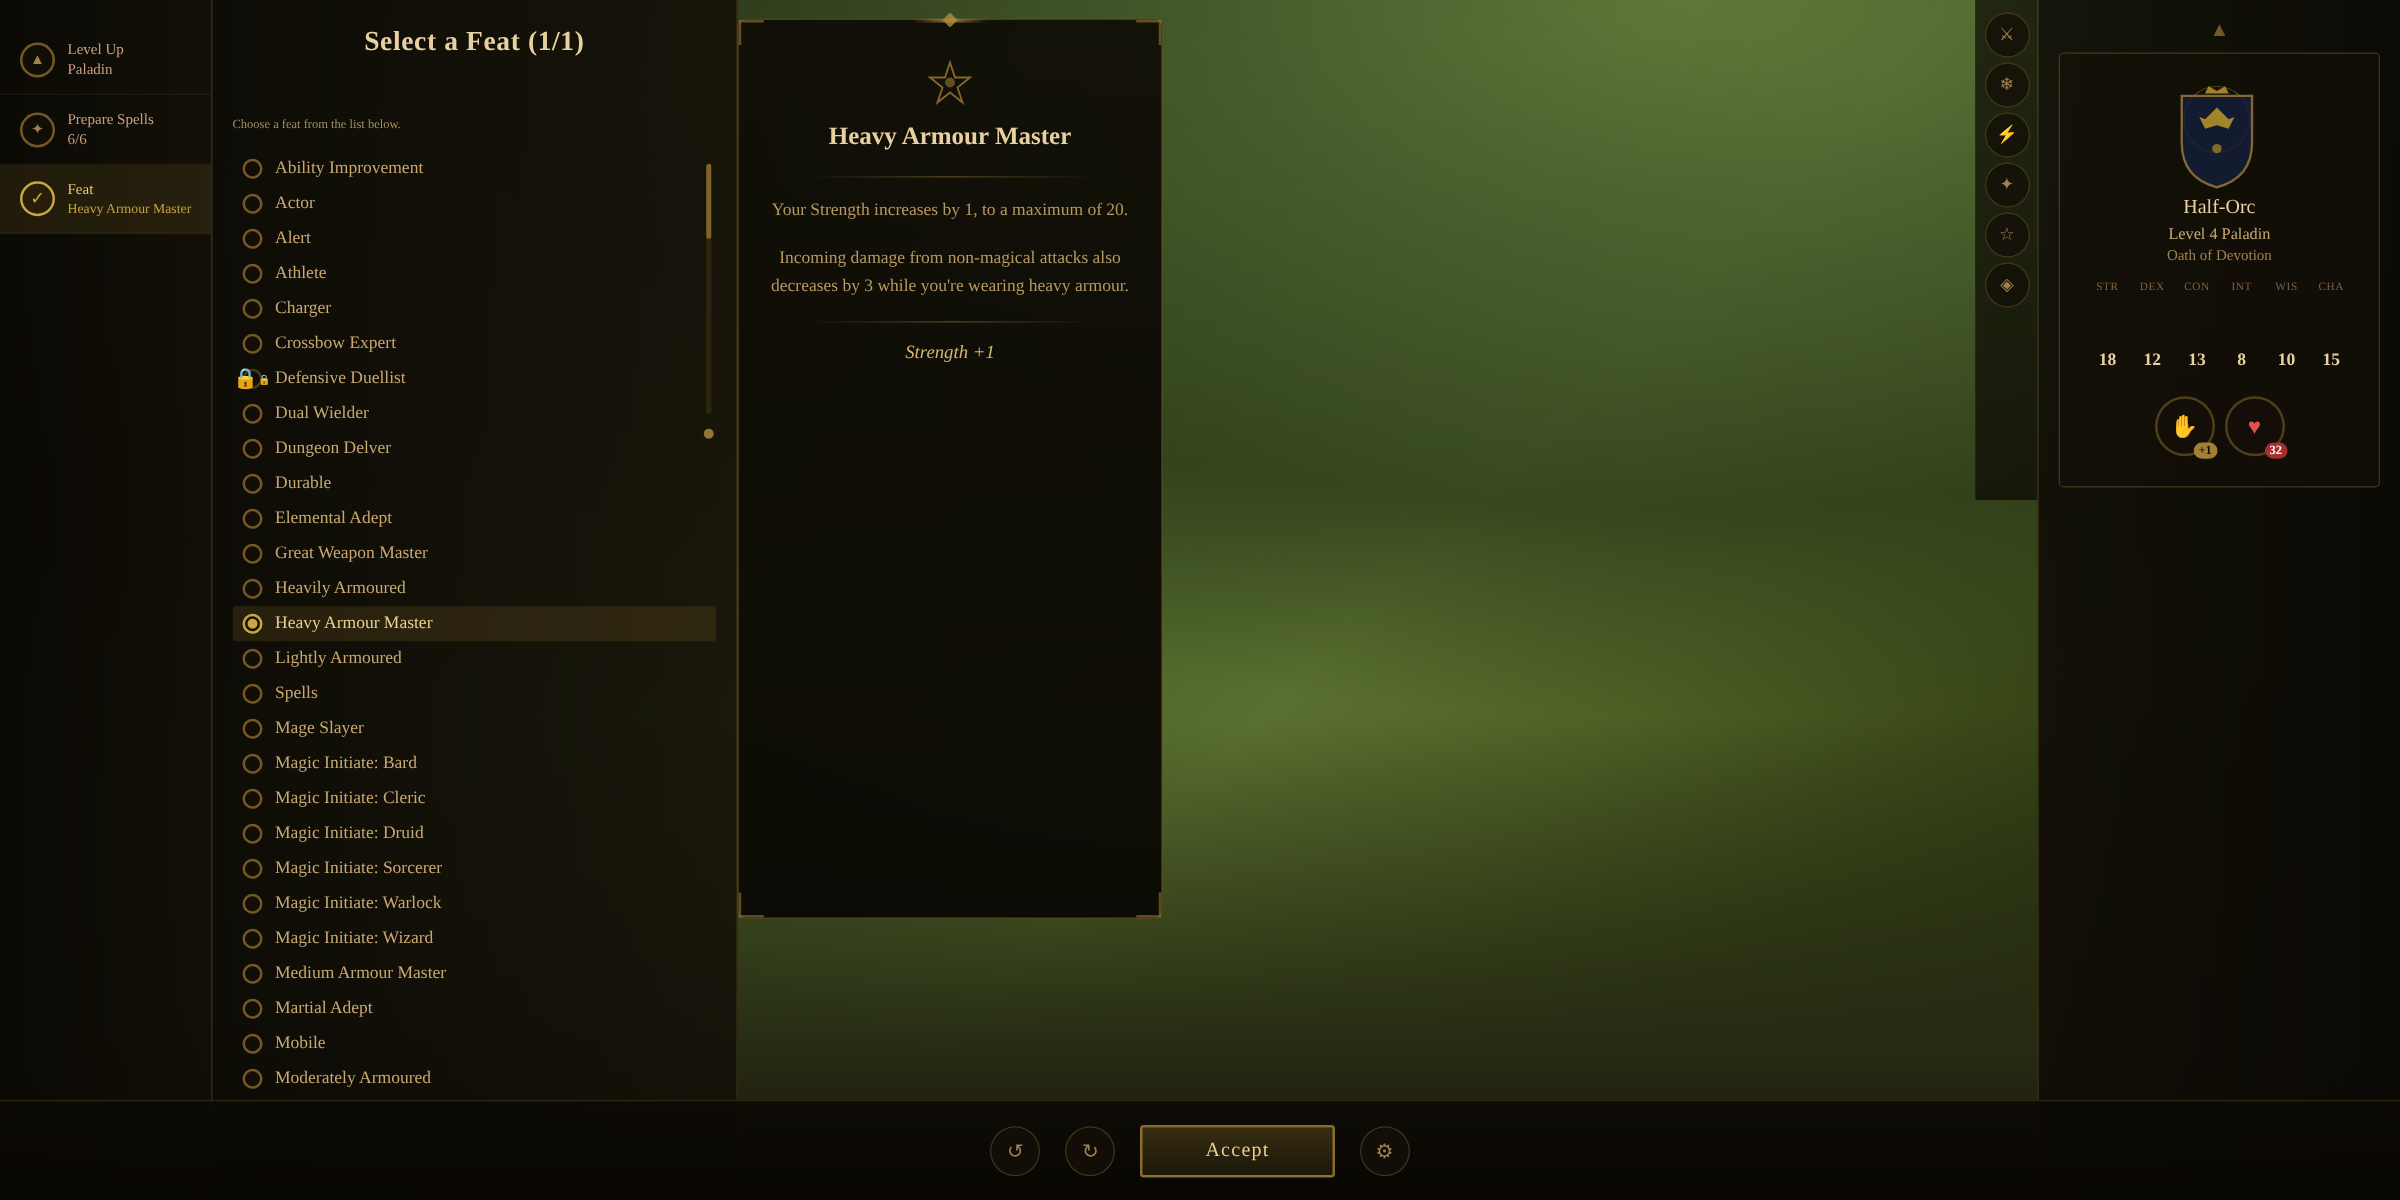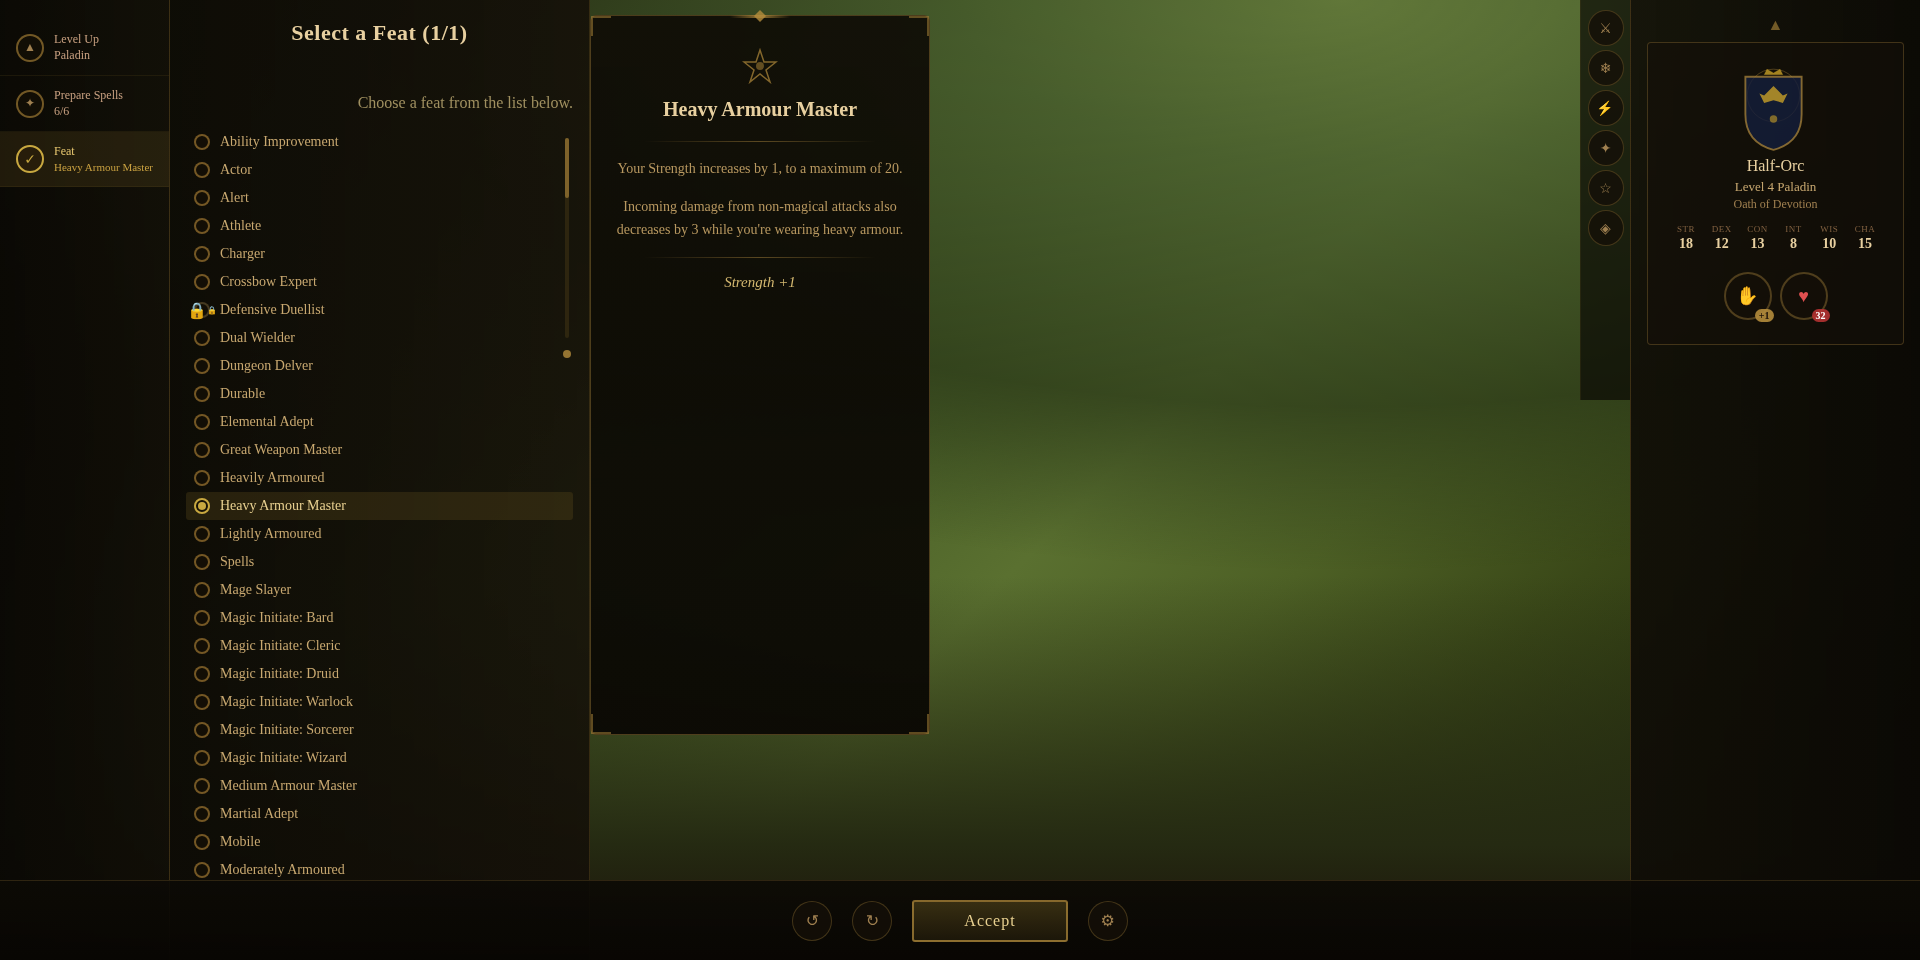--- a/index.html
+++ b/index.html
@@ -121,23 +121,23 @@
     .panel-title {
       text-align: center;
       color: #e8d0a0;
       font-size: 22px;
       font-weight: bold;
       margin-bottom: 6px;
       letter-spacing: 0.5px;
     }
 
     .panel-subtitle {
-      text-align: right;
+      text-align: left;
       color: #a09060;
-      font-size: 16px;
+      font-size: 10px;
       margin-bottom: 16px;
       margin-top: 48px;
     }
 
     
     .feat-list-container {
       height: calc(100% - 120px);
       overflow: hidden;
       position: relative;
     }
@@ -354,20 +354,21 @@
       gap: 8px;
       width: 100%;
       margin-bottom: 12px;
     }
 
     .stat-item {
       flex: 1;
       display: flex;
       flex-direction: column;
       align-items: center;
+      gap: 45px;
     }
 
     .stat-label {
       color: #806040;
       font-size: 9px;
       text-transform: uppercase;
       letter-spacing: 0.5px;
       margin-bottom: 2px;
     }
 
@@ -638,25 +639,25 @@
         <li class="feat-item">
           <div class="feat-radio"></div>
           <span class="feat-name">Magic Initiate: Cleric</span>
         </li>
         <li class="feat-item">
           <div class="feat-radio"></div>
           <span class="feat-name">Magic Initiate: Druid</span>
         </li>
         <li class="feat-item">
           <div class="feat-radio"></div>
+          <span class="feat-name">Magic Initiate: Sorcerer</span>
+        </li>
+        <li class="feat-item">
+          <div class="feat-radio"></div>
           <span class="feat-name">Magic Initiate: Warlock</span>
-        </li>
-        <li class="feat-item">
-          <div class="feat-radio"></div>
-          <span class="feat-name">Magic Initiate: Sorcerer</span>
         </li>
         <li class="feat-item">
           <div class="feat-radio"></div>
           <span class="feat-name">Magic Initiate: Wizard</span>
         </li>
         <li class="feat-item">
           <div class="feat-radio"></div>
           <span class="feat-name">Medium Armour Master</span>
         </li>
         <li class="feat-item">

